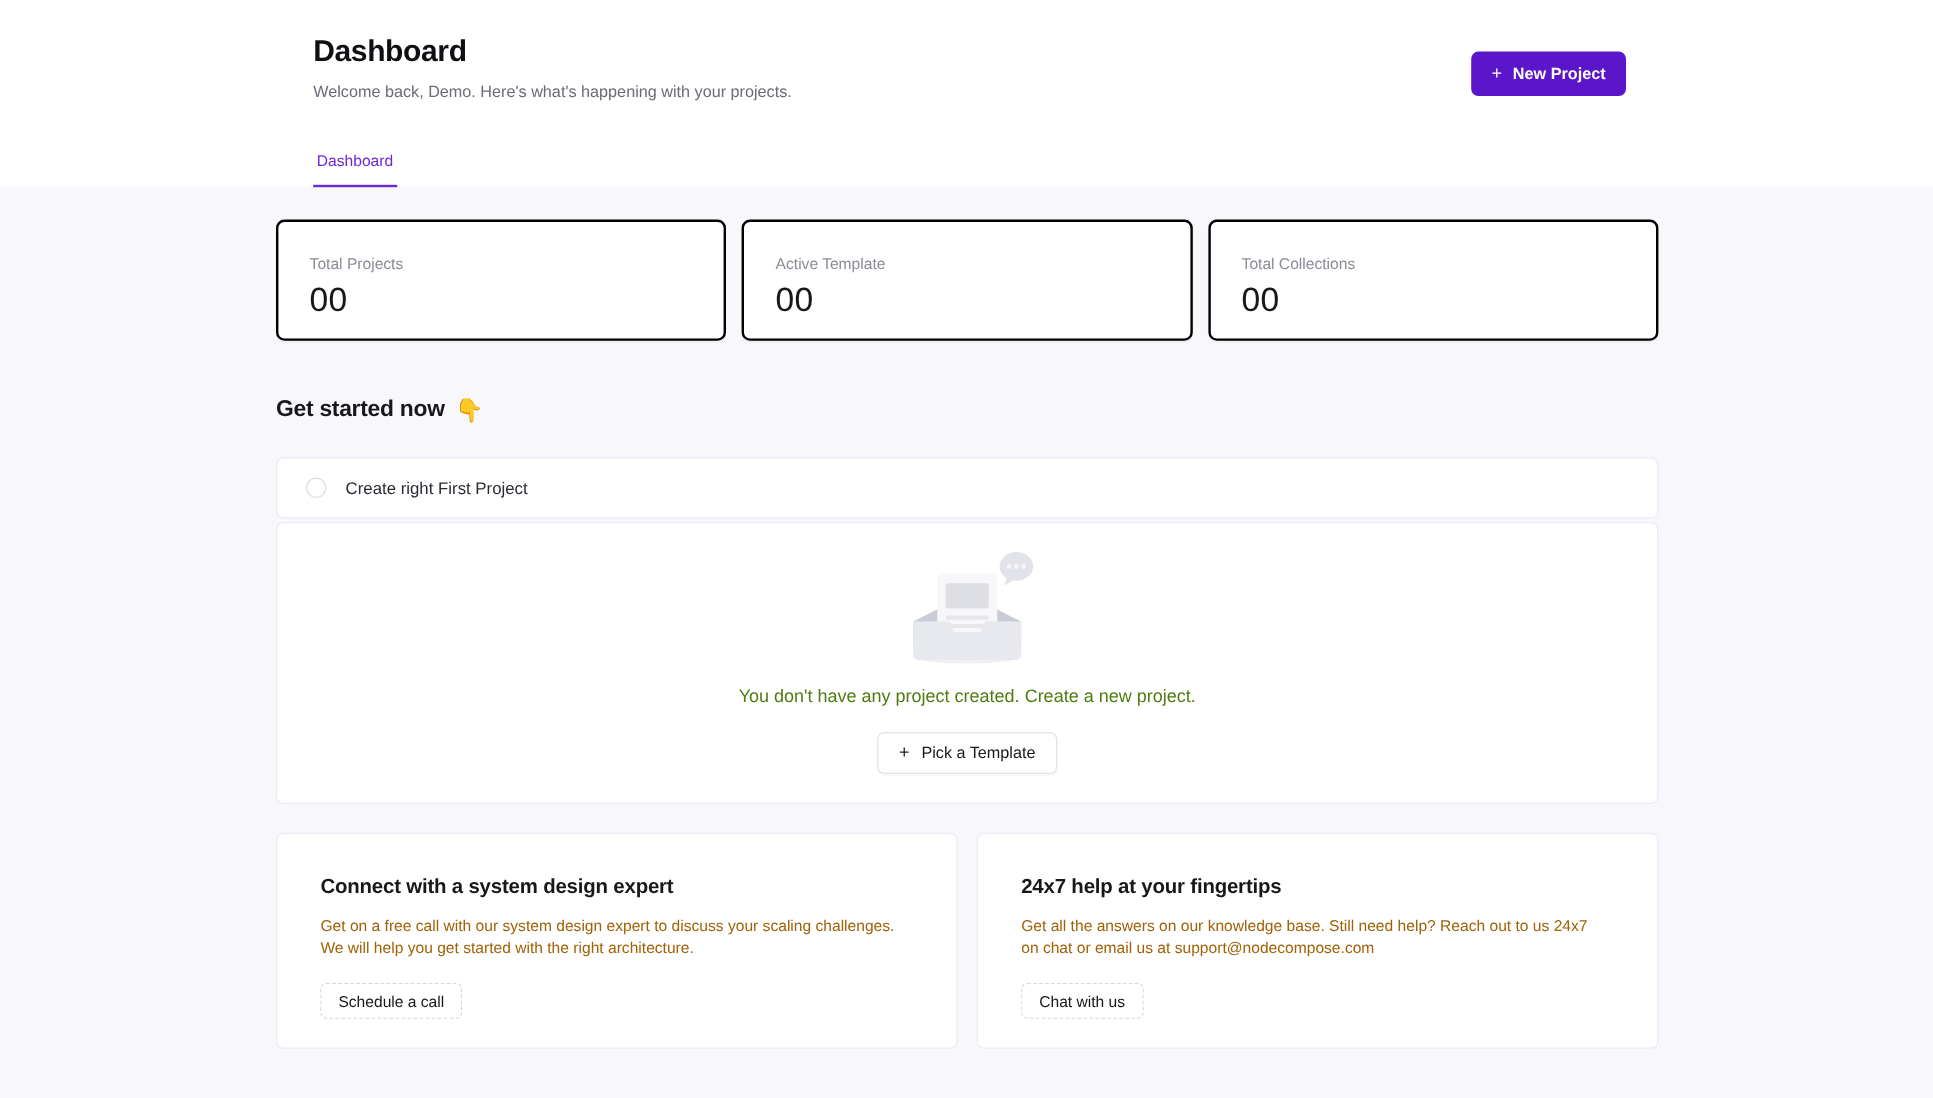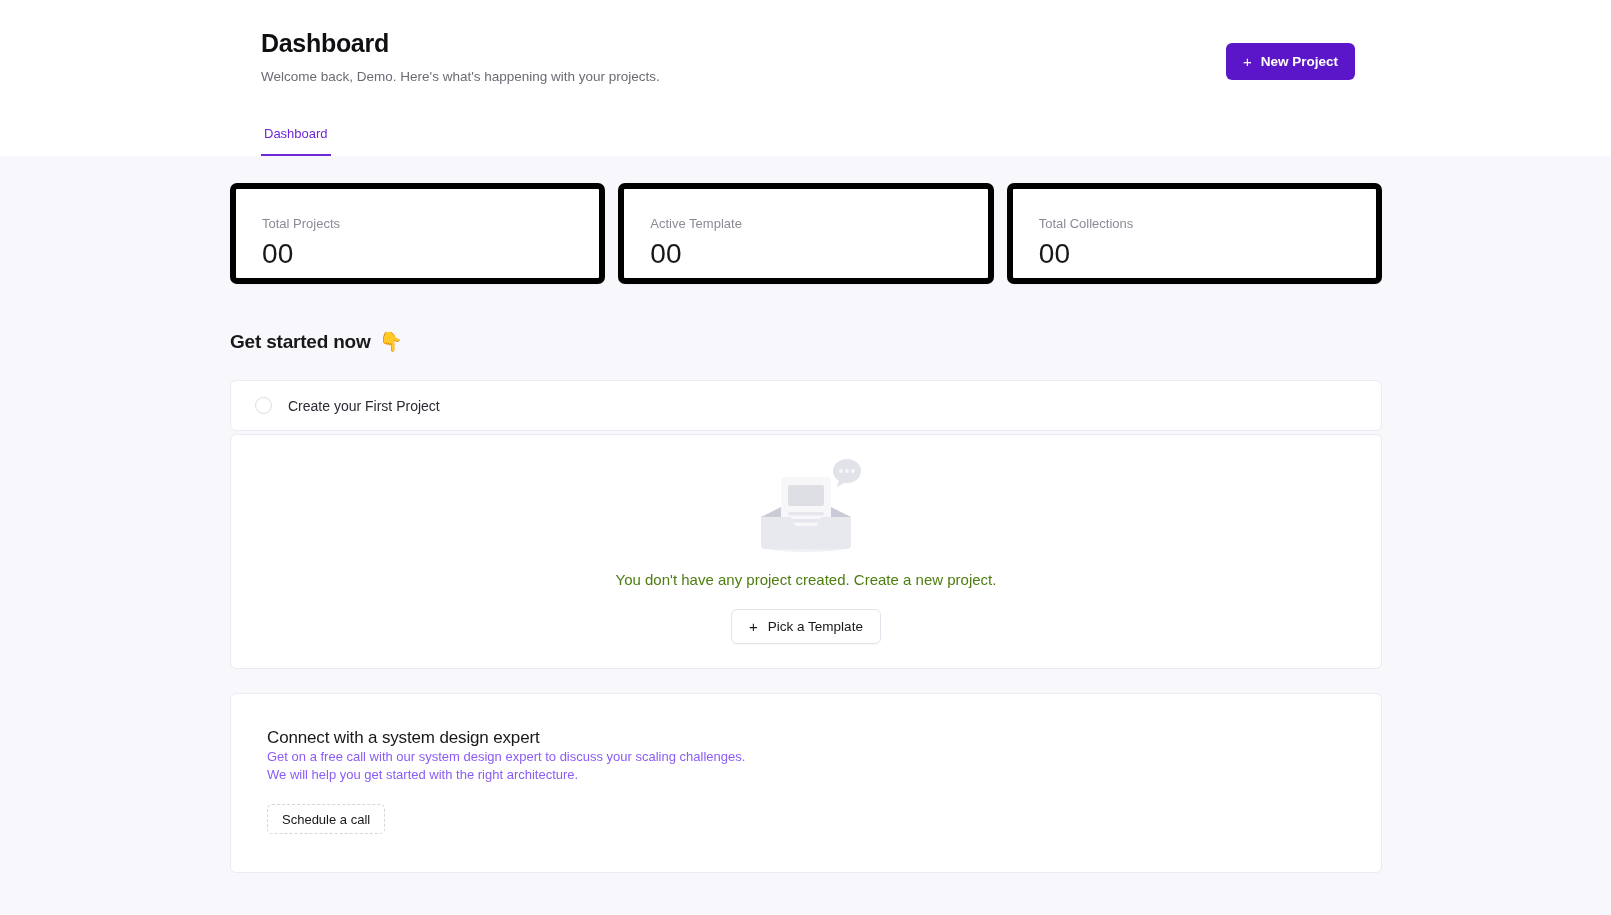--- a/index.html
+++ b/index.html
@@ -95,21 +95,21 @@
 
   
   .stats {
     display: flex;
     gap: 13px;
   }
   .stat-card {
     flex: 1 1 0;
     background: #ffffff;
     border-radius: 7px;
-    border: 6px solid #000000;
+    border: 2px solid #000000;
     box-shadow: 0 1px 2px rgba(17,17,26,0.04);
     height: 101px;
     padding: 26px 0 0 26px;
   }
   .stat-label {
     font-size: 13px;
     color: #8b8b96;
     line-height: 17px;
   }
   .stat-value {
@@ -214,27 +214,28 @@
   .promo-card {
     flex: 1 1 0;
     background: #ffffff;
     border: 1px solid #eceaf2;
     border-radius: 6px;
     height: 180px;
     padding: 34px 36px 0 36px;
   }
   .promo-title {
     font-size: 17px;
-    font-weight: normal;
+    font-weight: bold;
     color: #18181b;
     letter-spacing: -0.15px;
   }
   .promo-desc {
     font-size: 13px;
-    color: #8b5cf6;
+    color: #a16207;
+    margin-top: 14px;
     line-height: 18px;
     max-width: 480px;
   }
   .promo-btn {
     margin-top: 20px;
     background: #ffffff;
     border: 1px dashed #d6d4de;
     border-radius: 5px;
     height: 30px;
     padding: 0 14px;
@@ -285,21 +286,21 @@
       </div>
     </div>
 
     <div class="section-title">
       <span>Get started now</span>
       <span class="emoji">👇</span>
     </div>
 
     <div class="checklist-card">
       <span class="check-circle"></span>
-      <span class="check-label">Create your First Project</span>
+      <span class="check-label">Create right First Project</span>
     </div>
 
     <div class="empty-card">
       <div class="illustration">
         <svg width="118" height="95" viewBox="0 0 118 95" xmlns="http://www.w3.org/2000/svg">
           <ellipse cx="59" cy="88" rx="42" ry="5" fill="#f0f0f4"></ellipse>
           <rect x="34" y="18" width="50" height="60" rx="4" fill="#f7f7fa"></rect>
           <rect x="41" y="26" width="36" height="21" rx="2" fill="#dedee5"></rect>
           <rect x="41" y="53" width="36" height="3.4" rx="1.7" fill="#e6e6ec"></rect>
           <rect x="41" y="60" width="36" height="3.4" rx="1.7" fill="#e6e6ec"></rect>
@@ -324,16 +325,23 @@
     </div>
 
     <div class="promos">
       <div class="promo-card">
         <div class="promo-title">Connect with a system design expert</div>
         <div class="promo-desc">Get on a free call with our system design expert to discuss your scaling challenges. We will help you get started with the right architecture.</div>
         <button class="promo-btn">
           <span>Schedule a call</span>
         </button>
       </div>
+      <div class="promo-card">
+        <div class="promo-title">24x7 help at your fingertips</div>
+        <div class="promo-desc">Get all the answers on our knowledge base. Still need help? Reach out to us 24x7 on chat or email us at support@nodecompose.com</div>
+        <button class="promo-btn">
+          <span>Chat with us</span>
+        </button>
+      </div>
     </div>
 
   </div>
 </div>
 
 </body></html>

